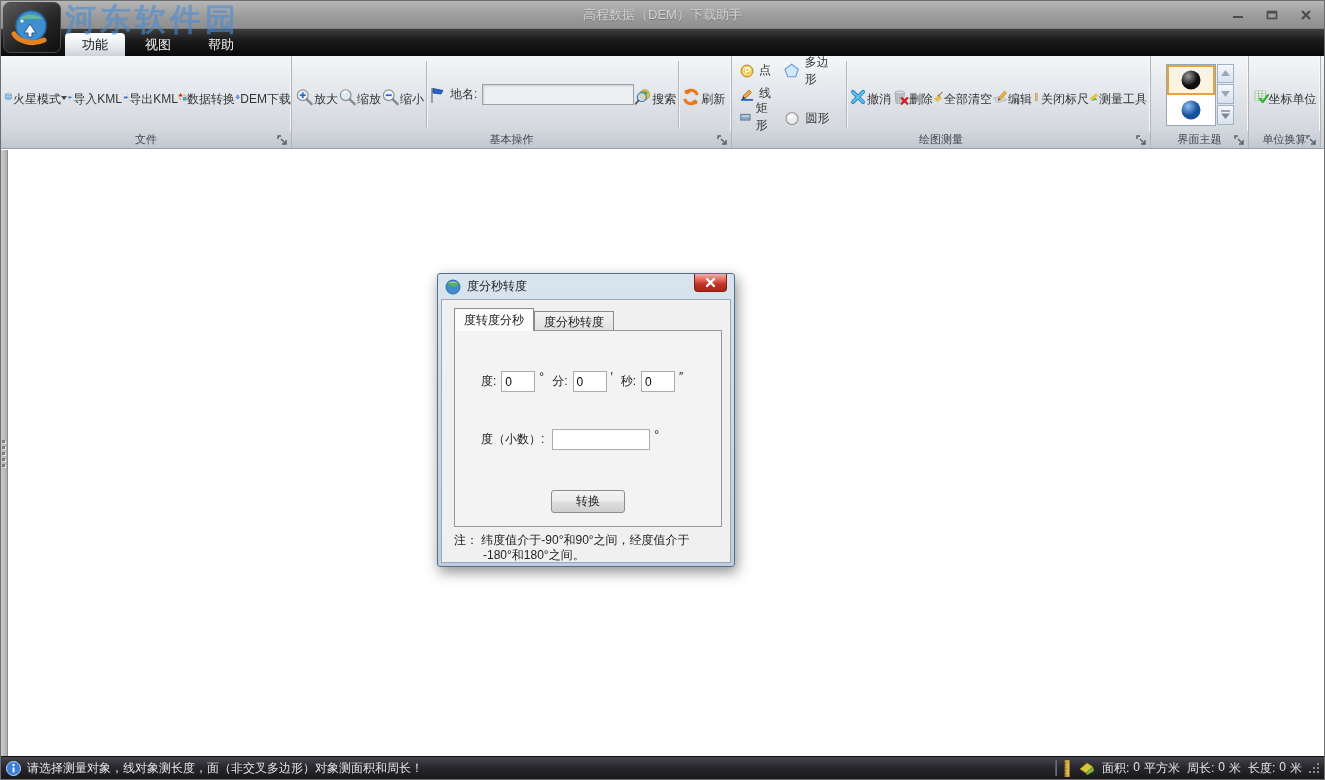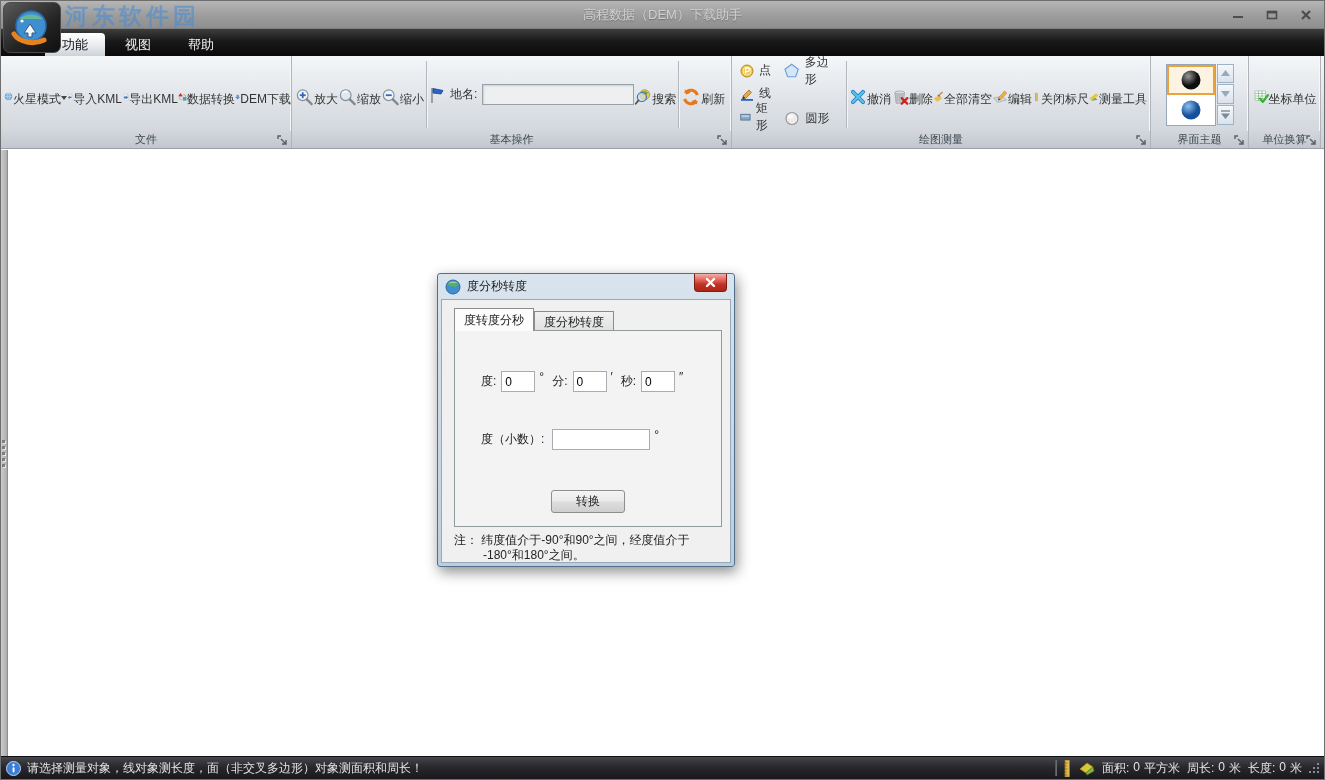--- a/index.html
+++ b/index.html
@@ -8,32 +8,32 @@
 
   
   .titlebar { position:absolute; top:0; left:0; right:0; height:28px;
     background:linear-gradient(#b6b6b6,#9c9c9c 55%,#8f8f8f); border-bottom:1px solid #7e7e7e; }
   .title { text-align:center; line-height:28px; font-size:13px; color:#d2d2d2; text-shadow:0 1px 1px rgba(0,0,0,.25); }
   .winbtns { position:absolute; right:8px; top:5px; display:flex; gap:14px; }
   .winbtn { width:20px; height:17px; display:flex; align-items:center; justify-content:center; cursor:default; }
 
   
   .tabbar { position:absolute; top:28px; left:0; right:0; height:27px;
-    background:linear-gradient(#3e3e3e,#191919 45%,#0a0a0a); display:flex; align-items:flex-end; padding-left:44px; }
+    background:linear-gradient(#3e3e3e,#191919 45%,#0a0a0a); display:flex; align-items:flex-end; padding-left:64px; }
   .menutab { height:23px; line-height:23px; padding:0 17px; margin-right:3px; font-size:13px; color:#f2f2f2; }
   .menutab.active { background:linear-gradient(#ffffff,#e9ecef 55%,#ccd2d8); color:#111; border-radius:4px 4px 0 0; }
 
   
   .logo { position:absolute; top:1px; left:2px; width:58px; height:51px; z-index:6;
     background:linear-gradient(145deg,#5a5a5a,#232323 60%,#0f0f0f); border:1px solid #4a4a4a;
     border-radius:7px; display:flex; align-items:center; justify-content:center; }
 
   
   .watermark { position:absolute; top:3px; left:64px; z-index:7; pointer-events:none; line-height:1.05; }
-  .watermark .wm1 { font-size:23px; font-weight:bold; color:rgba(72,140,212,.60); letter-spacing:4px; }
+  .watermark .wm1 { font-size:31px; font-weight:bold; color:rgba(72,140,212,.60); letter-spacing:4px; }
   .watermark .wm2 { font-size:22px; font-weight:bold; color:rgba(52,164,84,.62); letter-spacing:2px; }
 
   
   .ribbon { position:absolute; top:55px; left:0; right:0; height:93px; display:flex;
     background:linear-gradient(#f4f6f8,#dde1e6 55%,#ccd1d7); border-bottom:1px solid #9aa0a6; }
   .group { display:flex; flex-direction:column; border-right:1px solid #b0b4ba; box-shadow:inset -1px 0 0 #f6f8fa; }
   .gcontent { flex:1; display:flex; align-items:stretch; padding:2px 3px 0 3px; }
   .glabel { height:17px; display:flex; align-items:center; justify-content:center; position:relative;
     font-size:11px; color:#3f4650; background:linear-gradient(#d2d7dd,#c2c7cf); }
   .launcher { position:absolute; right:3px; bottom:2px; width:11px; height:11px; display:flex; }

